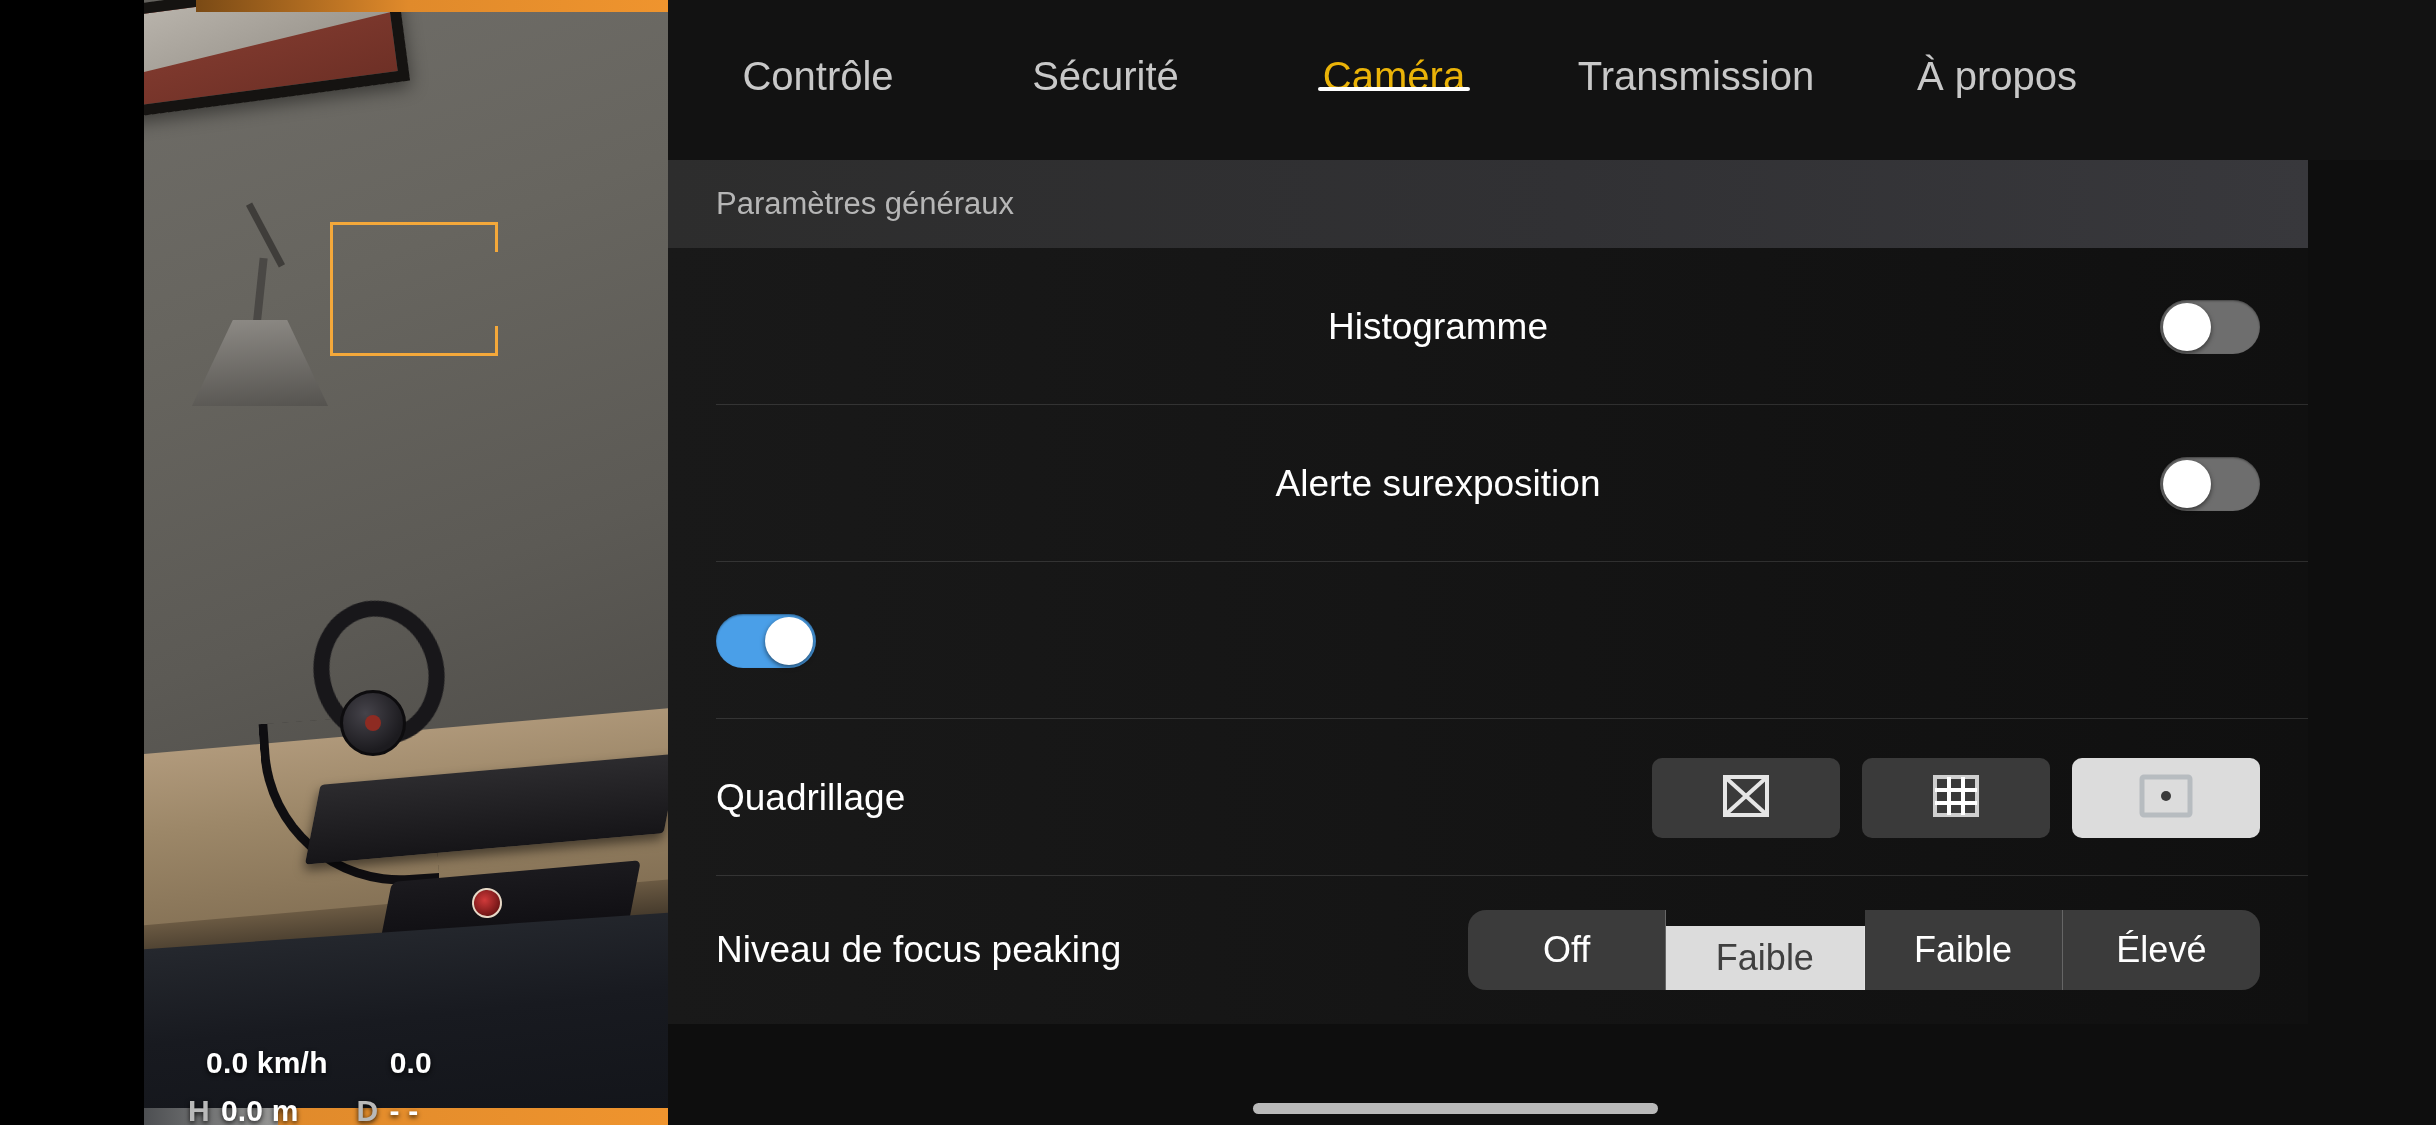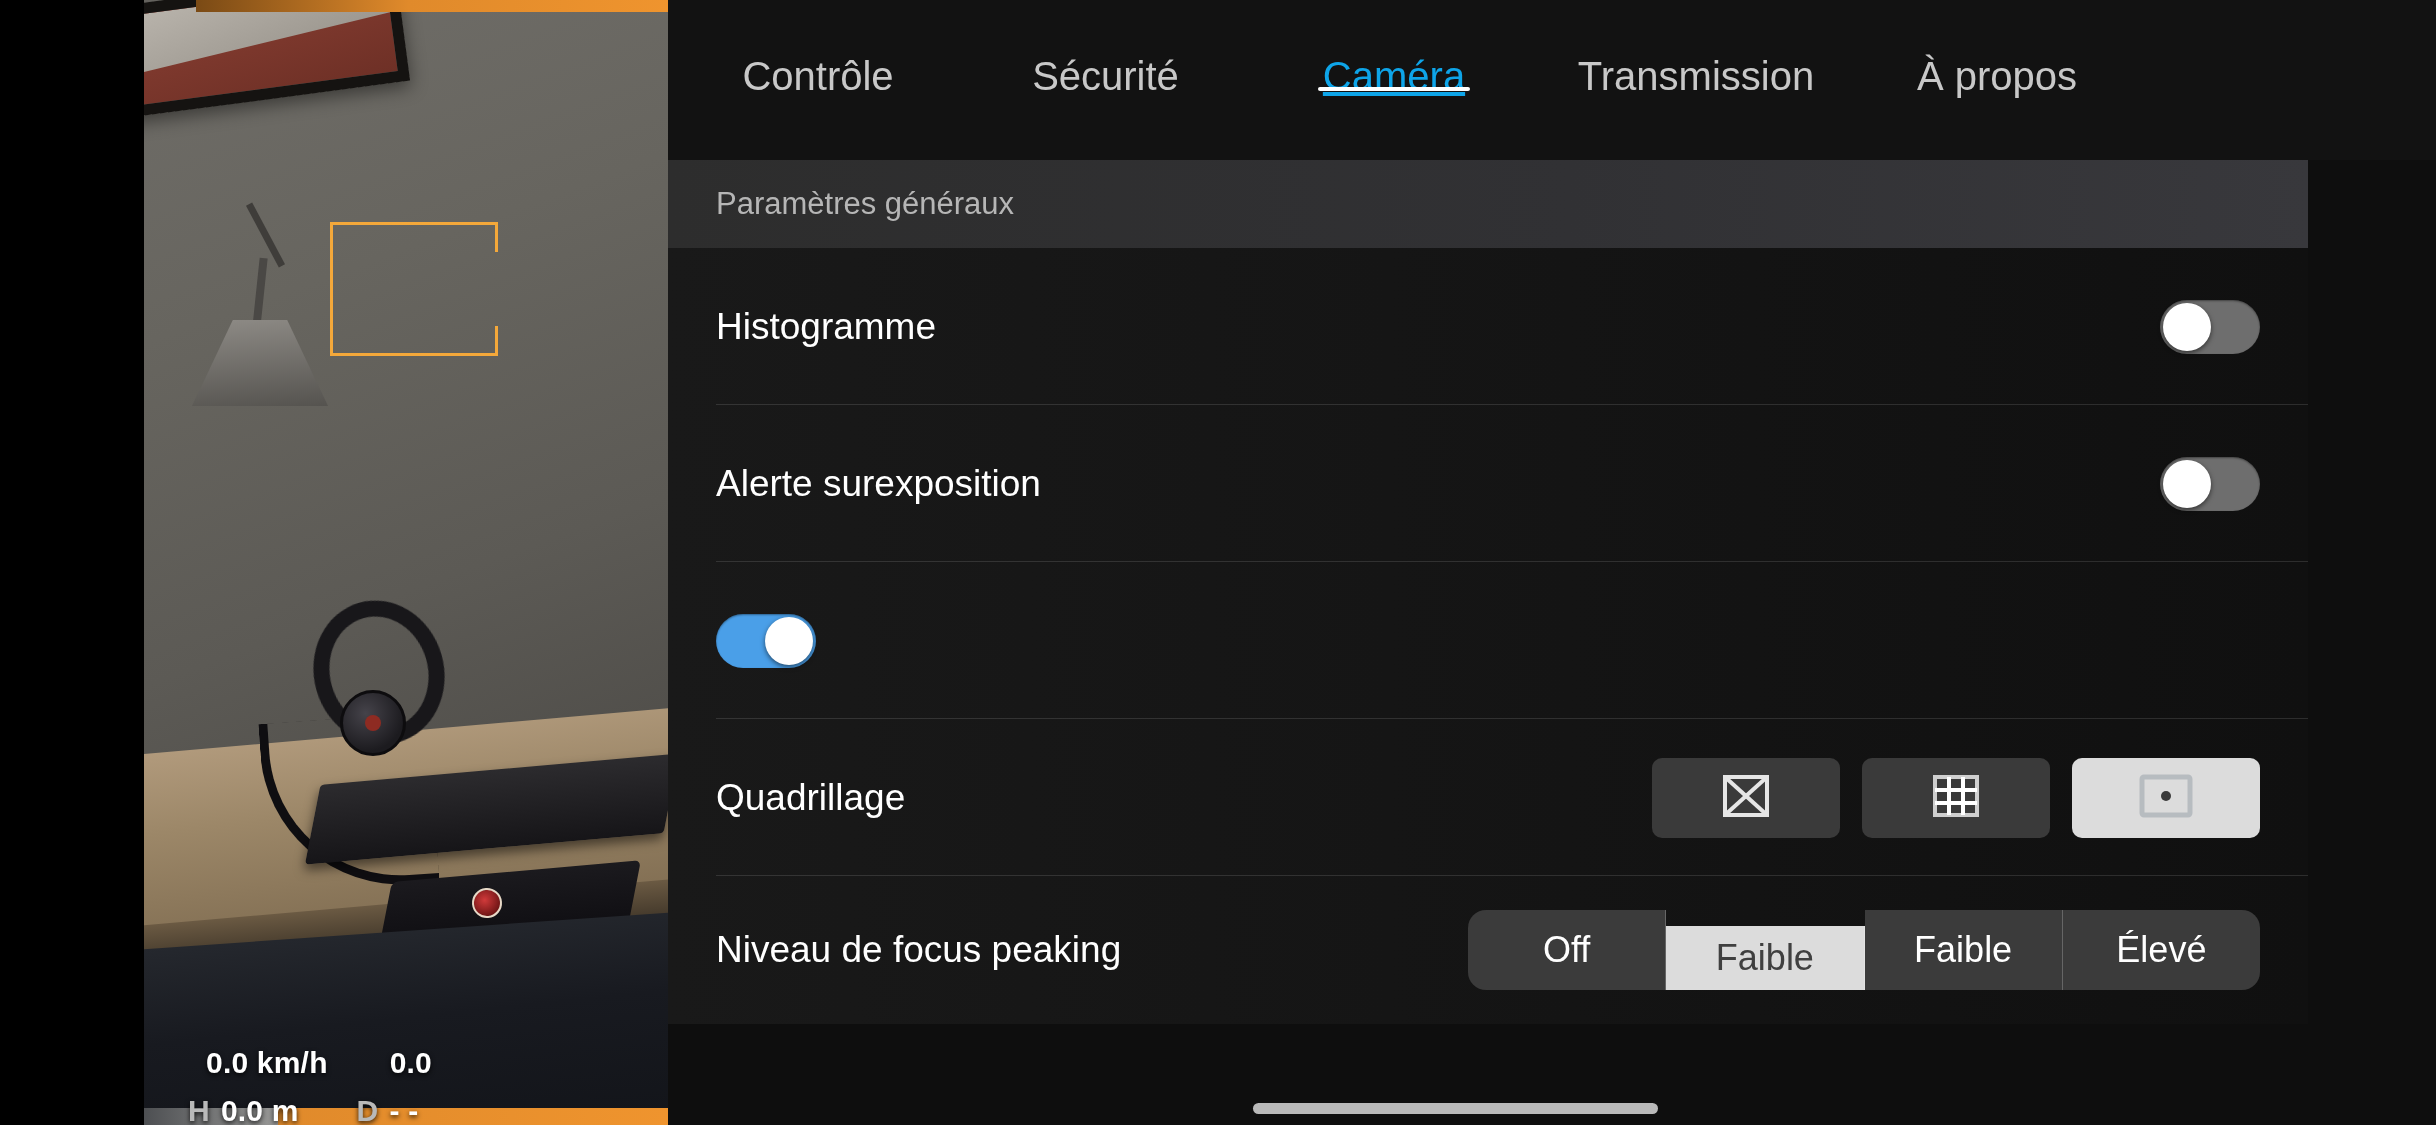--- a/index.html
+++ b/index.html
@@ -179,21 +179,21 @@
     background:#121212;
     display:flex; align-items:flex-start;
   }
   .tab {
     position:relative;
     font-size:40px; color:#c8c8c8;
     padding:54px 0 0 0;
     text-align:center;
     white-space:nowrap;
   }
-  .tab.active { color:#0ea5e9;text-decoration:underline; }
+  .tab.active { color:#eab308; }
   .tab .tab-underline {
     position:absolute; left:50%; transform:translateX(-50%);
     bottom:8px; width:152px; height:4px; background:#ffffff;
     border-radius:2px;
   }
   .tab:not(.active) .tab-underline { display:none; }
 
   
   .section-header {
     height:88px; width:1640px;
@@ -215,21 +215,21 @@
   .row::after {
     content:""; position:absolute; left:48px; right:0; bottom:0;
     height:1px; background:rgba(255,255,255,.12);
   }
   .row.no-div::after { display:none; }
   .row-label {
     flex:1;
     font-size:37px; color:#ffffff;
     line-height:1.24;
   }
-  .row.h-toggle { height:157px; }
+  .row.h-toggle { height:157px;text-align:center; }
   .row.h-grid   { height:157px; }
   .row.h-peak   { height:148px; }
 
   
   .toggle {
     position:relative; width:100px; height:54px; border-radius:27px;
     background:#6e6e6e; flex:0 0 auto;
     box-shadow:inset 0 1px 2px rgba(0,0,0,.4);
   }
   .toggle .knob {

